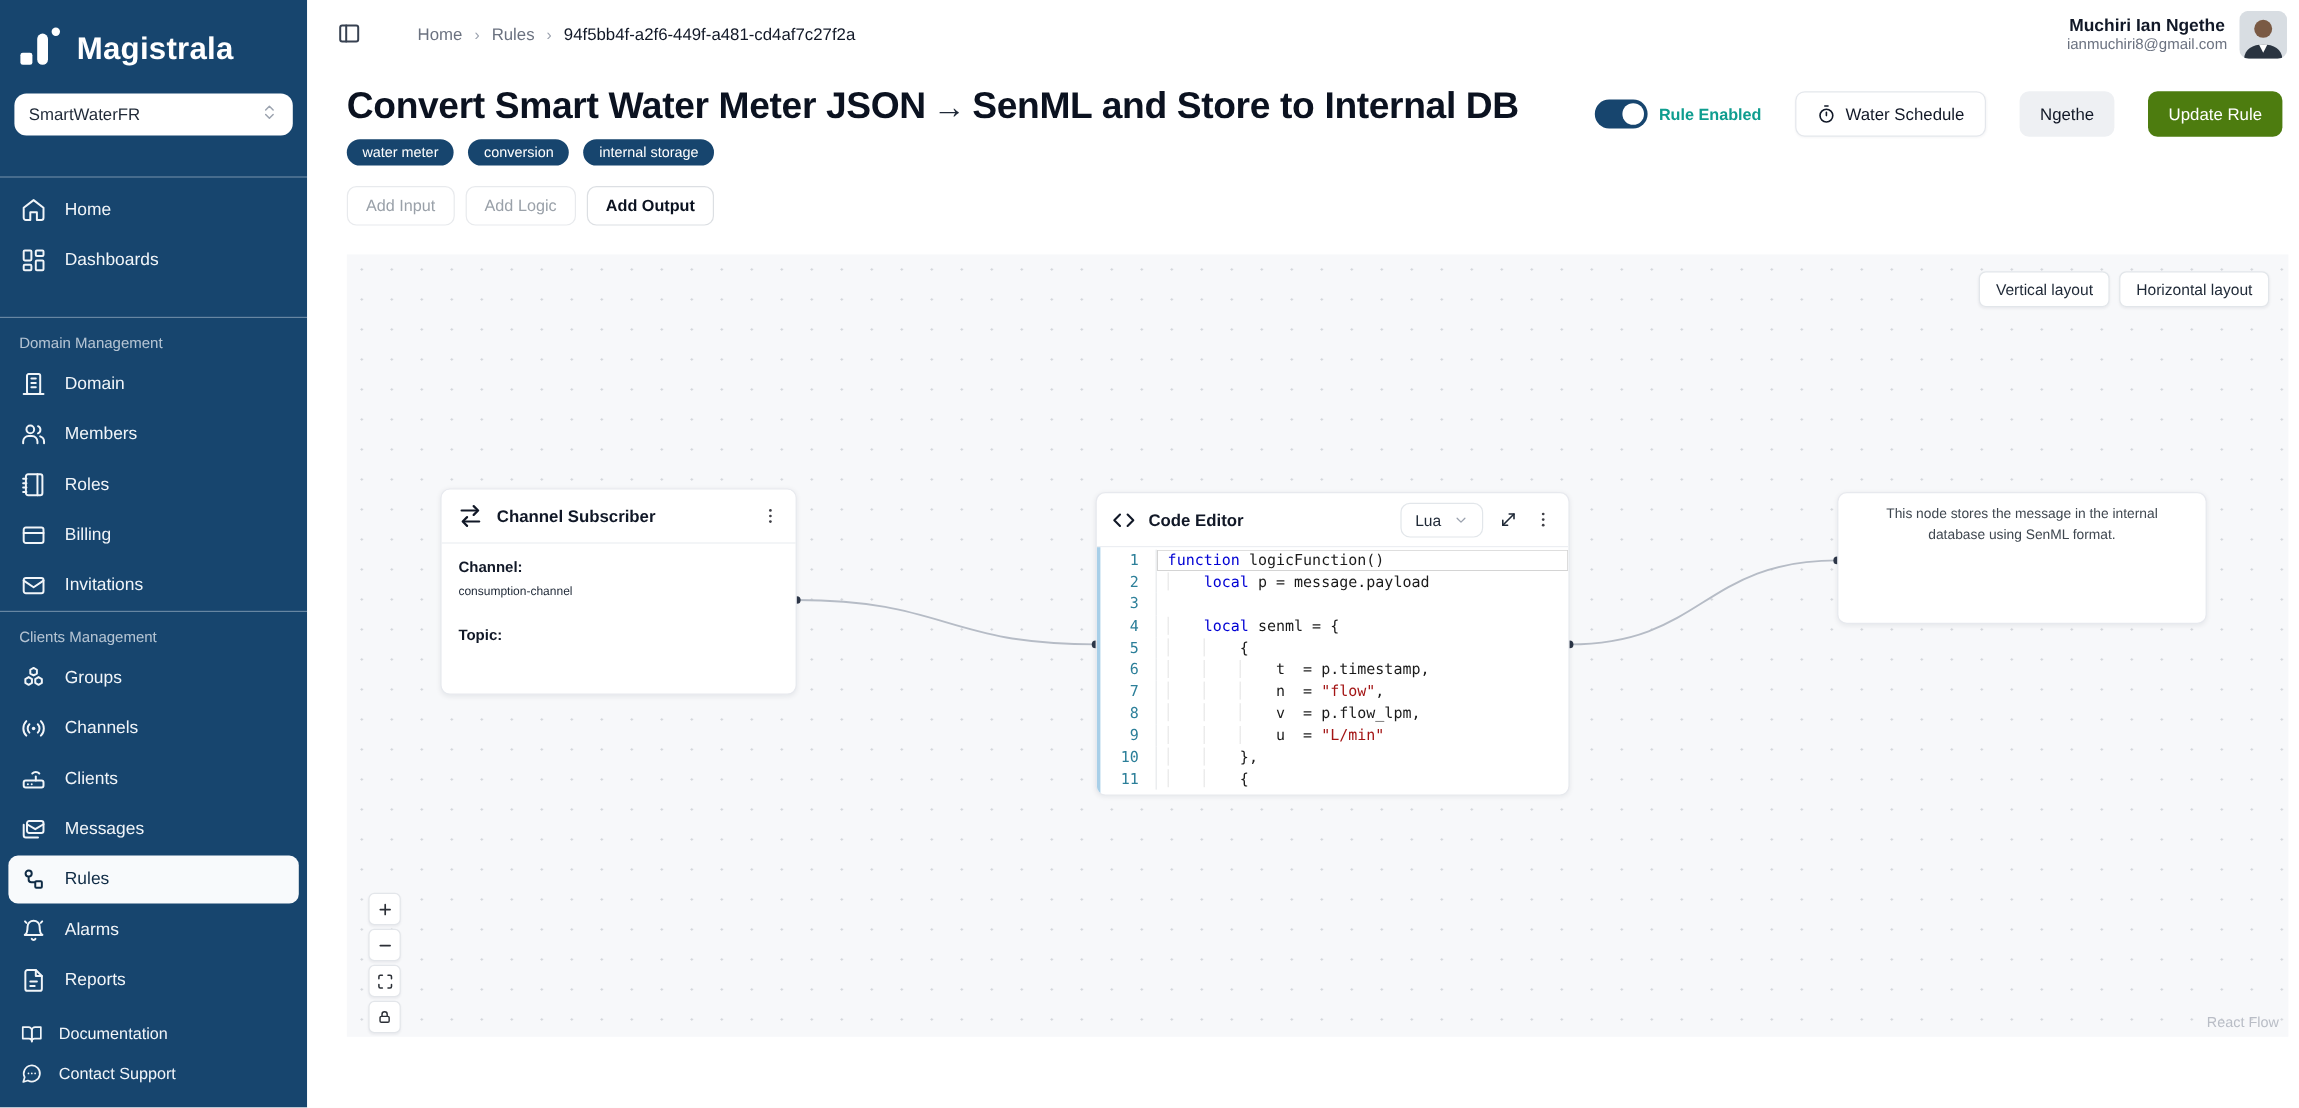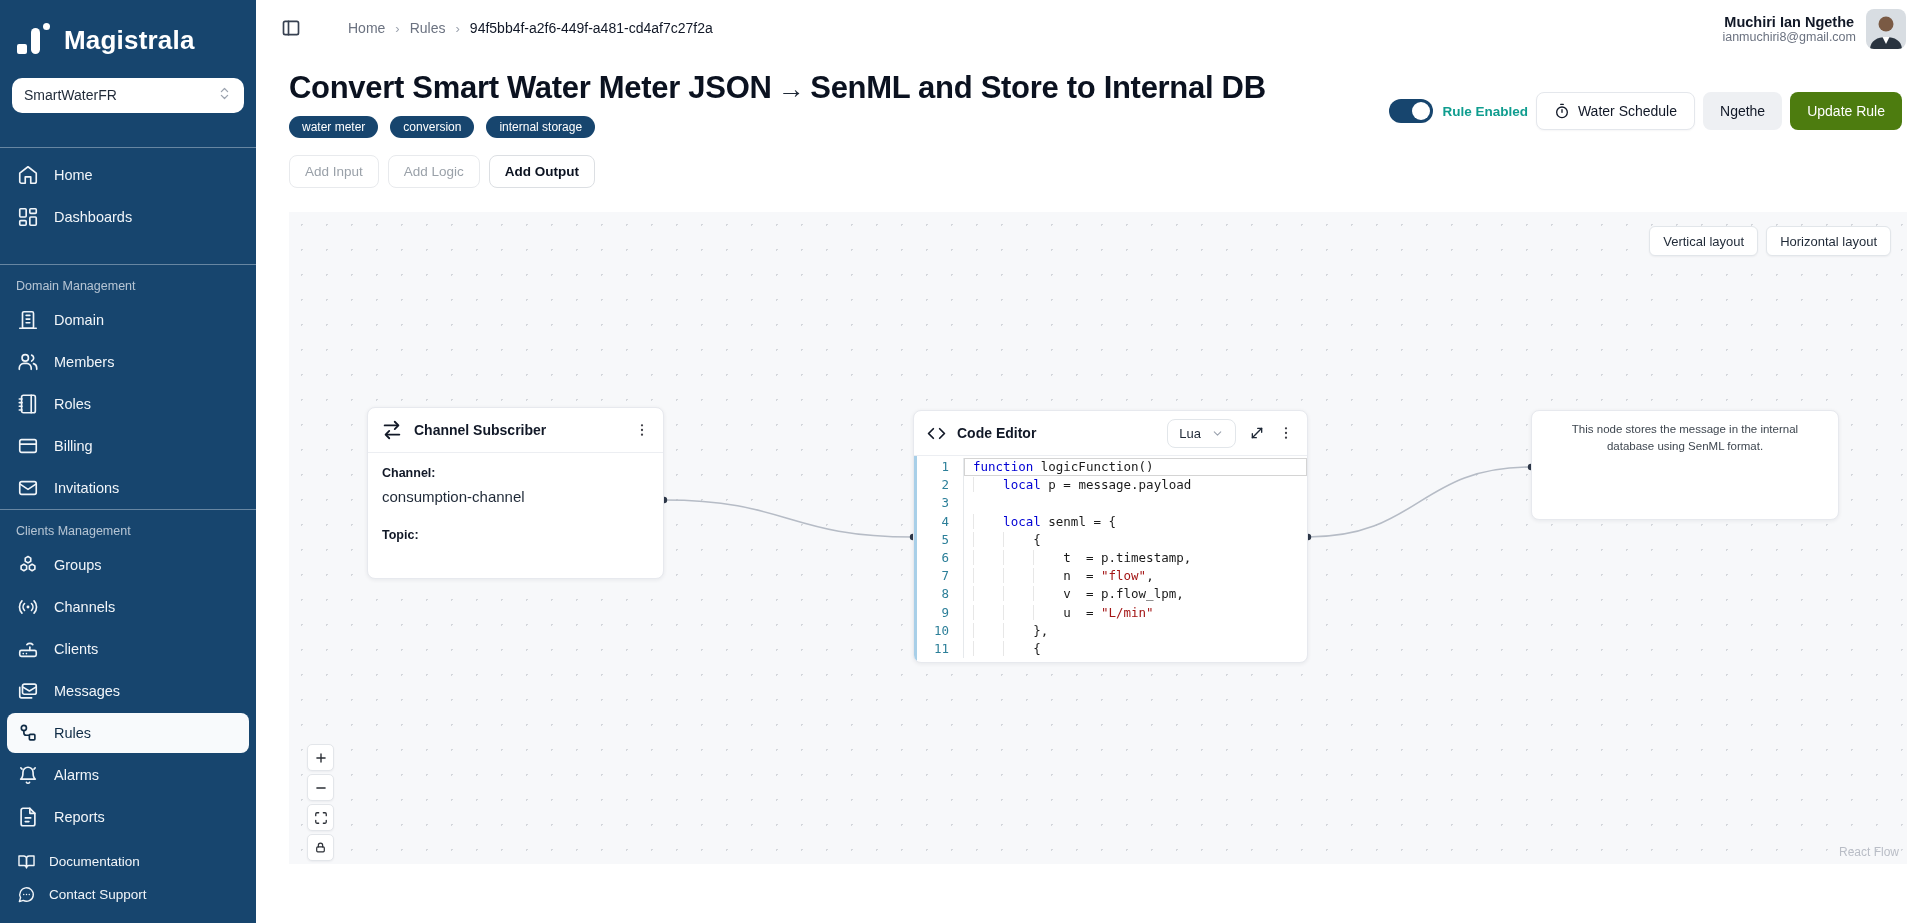--- a/index.html
+++ b/index.html
@@ -44,21 +44,21 @@
   .user-meta { text-align:center; }
   .user-name { font-size:14.5px; font-weight:700; color:#111827; }
   .user-email { font-size:12.5px; color:#6b7280; }
   .avatar { width:40px; height:40px; border-radius:8px; overflow:hidden; flex:0 0 40px; }
 
   .page-title { margin:14px 0 0 33px; font-size:31px; font-weight:800; color:#0b1220; letter-spacing:-0.3px; }
   .page-title .arrow { font-weight:400; font-size:27px; color:#1f2937; padding:0 6px; }
   .tags-row { display:flex; gap:12px; margin:10px 0 0 33px; }
   .tag { background:#17456e; color:#fff; font-size:12px; font-weight:500; padding:4px 13px; border-radius:999px; }
 
-  .actions { position:absolute; top:92px; right:14px; display:flex; align-items:center; gap:8px; }
+  .actions { position:absolute; top:76px; right:14px; display:flex; align-items:center; gap:28px; }
   .toggle-wrap { display:flex; align-items:center; gap:9px; }
   .switch { width:44px; height:24px; border-radius:12px; background:#17456e; position:relative; cursor:pointer; }
   .switch::after { content:""; position:absolute; right:3px; top:3px; width:18px; height:18px; border-radius:50%; background:#fff; }
   .toggle-label { color:#0f9d8f; font-size:13.5px; font-weight:600; }
   .btn { display:flex; align-items:center; gap:8px; height:38px; padding:0 17px; border-radius:8px;
     font-size:14px; font-weight:500; cursor:pointer; border:none; background:none;
     font-family:"Liberation Sans","DejaVu Sans",sans-serif; }
   .btn-outline { background:#fff; border:1px solid #e4e7ec; color:#111827; box-shadow:0 1px 2px rgba(16,24,40,.04); }
   .btn-ghost { background:#eef0f3; color:#111827; }
   .btn-primary-muted { background:#4d7c0f; color:#fff; }
@@ -83,21 +83,21 @@
   .node { position:absolute; background:#fff; border:1px solid #e7e9ee; border-radius:8px;
     box-shadow:0 1px 4px rgba(16,24,40,.07); }
   .node-header { display:flex; align-items:center; gap:11px; height:45px; padding:0 13px;
     border-bottom:1px solid #eceef2; }
   .node-title { font-size:14px; font-weight:700; color:#111827; flex:1; }
   .kebab { color:#3f3f46; cursor:pointer; display:flex; }
 
   .node-cs { left:78px; top:195px; width:297px; height:172px; }
   .cs-body { padding:13px 14px; }
   .field-label { font-size:12.5px; font-weight:600; color:#111827; }
-  .field-value { font-size:15px; color:#1f2937; margin-top:8px; }
+  .field-value { font-size:10px; color:#1f2937; margin-top:8px; }
   .topic-label { margin-top:23px; }
 
   .node-ce { left:624px; top:198px; width:395px; height:253px; overflow:hidden; }
   .ce-header-right { display:flex; align-items:center; gap:13px; }
   .lang-select { display:flex; align-items:center; gap:10px; border:1px solid #e2e6ea; border-radius:8px;
     padding:6px 11px; font-size:13px; color:#1f2937; cursor:pointer; background:#fff; }
   .lang-select svg { color:#9ca3af; }
   .icon-btn { display:flex; color:#1f2937; cursor:pointer; background:none; border:none; }
   .code-pane { font-family:"DejaVu Sans Mono","Liberation Mono",monospace; font-size:12.5px;
     line-height:18.2px; color:#1b1b1b; border-left:3px solid #a8cfe8; padding-top:2px; height:207px; cursor:text; }

